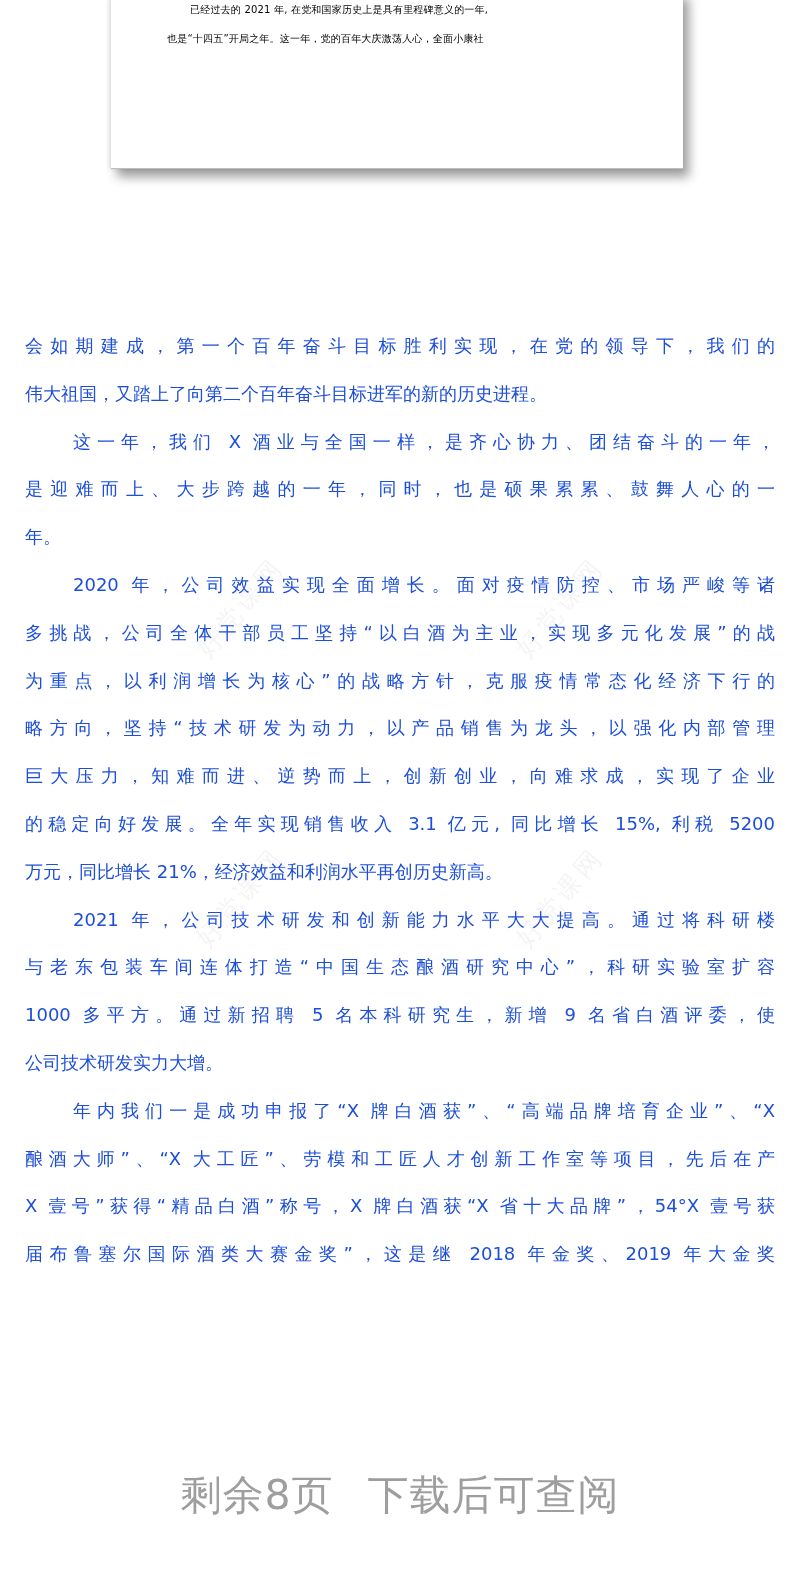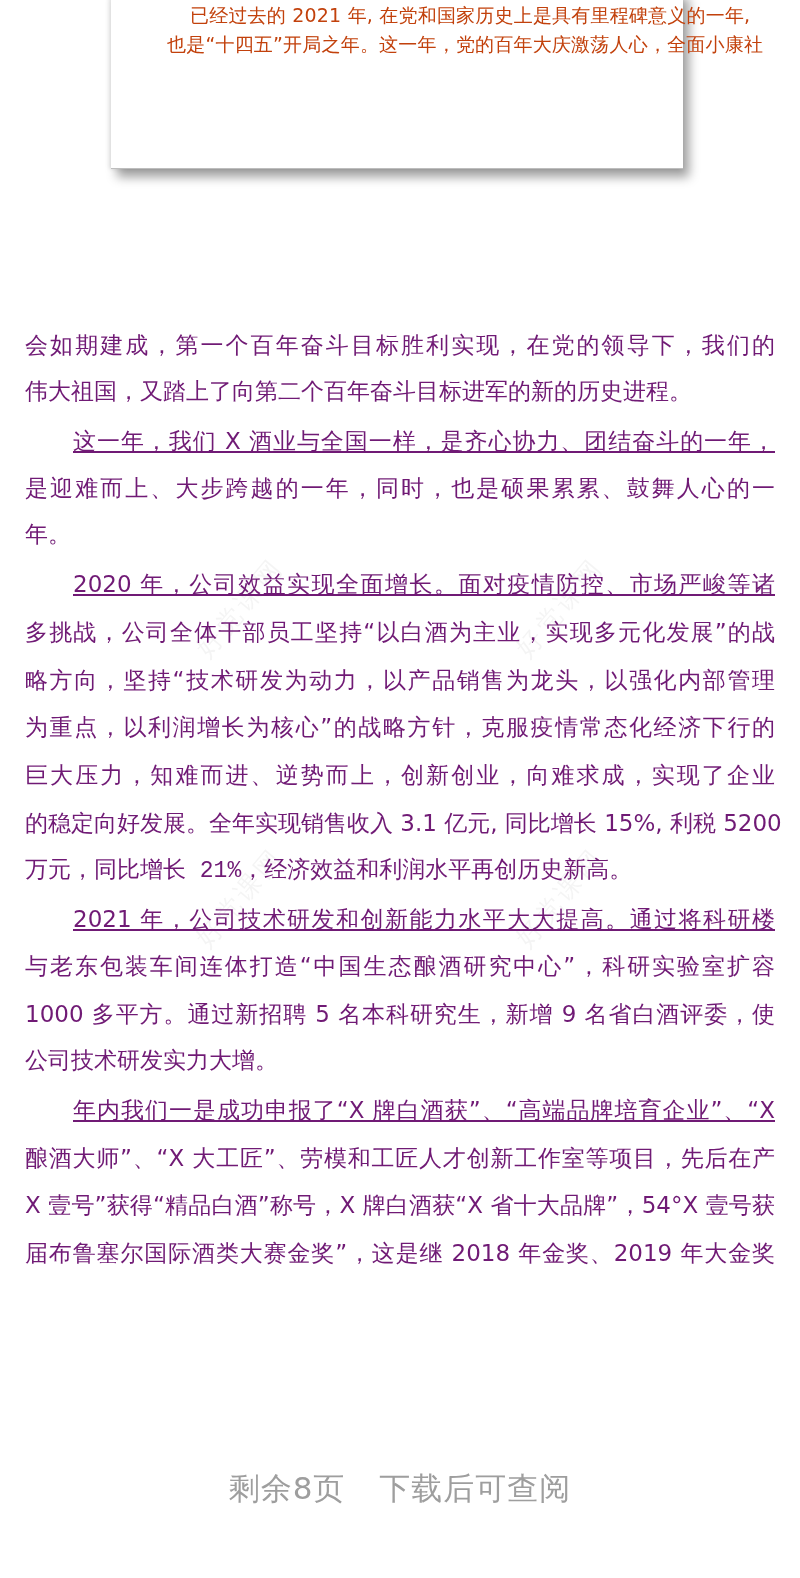--- a/index.html
+++ b/index.html
@@ -20,67 +20,65 @@
       left: 111px;
       top: -10px;
       width: 572px;
       height: 178px;
       background: #ffffff;
       box-shadow: 6px 8px 10px rgba(0,0,0,0.38), -2px 0 4px rgba(0,0,0,0.10);
       border-bottom: 1px solid #bdbdbd;
     }
     .card-line {
       position: absolute;
-      font-size: 19px;
+      font-size: 10px;
       white-space: nowrap;
-      color: #c2410c;
+      color: #000000;
       letter-spacing: 0.2px;
     }
     .card-line.l1 { left: 79px; top: 13px; }
     .card-line.l2 { left: 56px; top: 42px; }
 
     .body-text {
       position: absolute;
       left: 25px;
       top: 322px;
       width: 750px;
     }
     .line {
       height: 47.8px;
       line-height: 47.8px;
-      font-size: 23px;
+      font-size: 18px;
       white-space: nowrap;
       text-align: justify;
       text-align-last: justify;
-      color: #701a75;
+      color: #1d4ed8;
     }
     .line.last {
       text-align-last: left;
-      font-family: Liberation Mono, monospace;
     }
     .line.indent {
       padding-left: 48px;
-      text-decoration: underline;
     }
     .watermark {
       position: absolute;
       font-size: 26px;
       color: rgba(0,0,0,0.045);
       transform: rotate(-50deg);
       white-space: nowrap;
       pointer-events: none;
       letter-spacing: 4px;
     }
     .remaining {
       position: absolute;
       left: 0;
       width: 800px;
       top: 1468px;
       text-align: center;
-      font-size: 31px;
+      font-size: 41px;
       color: #9e9e9e;
       letter-spacing: 1px;
     }
     .remaining .gap { display: inline-block; width: 34px; }
   </style>
 </head>
 <body>
 
 <div class="card">
   <div class="card-line l1">已经过去的 2021 年, 在党和国家历史上是具有里程碑意义的一年,</div>
@@ -93,22 +91,22 @@
 <div class="watermark" style="left:500px; top:880px;">好党课网</div>
 
 <div class="body-text">
   <div class="line">会如期建成，第一个百年奋斗目标胜利实现，在党的领导下，我们的</div>
   <div class="line last">伟大祖国，又踏上了向第二个百年奋斗目标进军的新的历史进程。</div>
   <div class="line indent">这一年，我们 X 酒业与全国一样，是齐心协力、团结奋斗的一年，</div>
   <div class="line">是迎难而上、大步跨越的一年，同时，也是硕果累累、鼓舞人心的一</div>
   <div class="line last">年。</div>
   <div class="line indent">2020 年，公司效益实现全面增长。面对疫情防控、市场严峻等诸</div>
   <div class="line">多挑战，公司全体干部员工坚持“以白酒为主业，实现多元化发展”的战</div>
+  <div class="line">为重点，以利润增长为核心”的战略方针，克服疫情常态化经济下行的</div>
   <div class="line">略方向，坚持“技术研发为动力，以产品销售为龙头，以强化内部管理</div>
-  <div class="line">为重点，以利润增长为核心”的战略方针，克服疫情常态化经济下行的</div>
   <div class="line">巨大压力，知难而进、逆势而上，创新创业，向难求成，实现了企业</div>
   <div class="line">的稳定向好发展。全年实现销售收入 3.1 亿元, 同比增长 15%, 利税 5200</div>
   <div class="line last">万元，同比增长 21%，经济效益和利润水平再创历史新高。</div>
   <div class="line indent">2021 年，公司技术研发和创新能力水平大大提高。通过将科研楼</div>
   <div class="line">与老东包装车间连体打造“中国生态酿酒研究中心”，科研实验室扩容</div>
   <div class="line">1000 多平方。通过新招聘 5 名本科研究生，新增 9 名省白酒评委，使</div>
   <div class="line last">公司技术研发实力大增。</div>
   <div class="line indent">年内我们一是成功申报了“X 牌白酒获”、“高端品牌培育企业”、“X</div>
   <div class="line">酿酒大师”、“X 大工匠”、劳模和工匠人才创新工作室等项目，先后在产</div>
   <div class="line">X 壹号”获得“精品白酒”称号，X 牌白酒获“X 省十大品牌”，54°X 壹号获</div>

